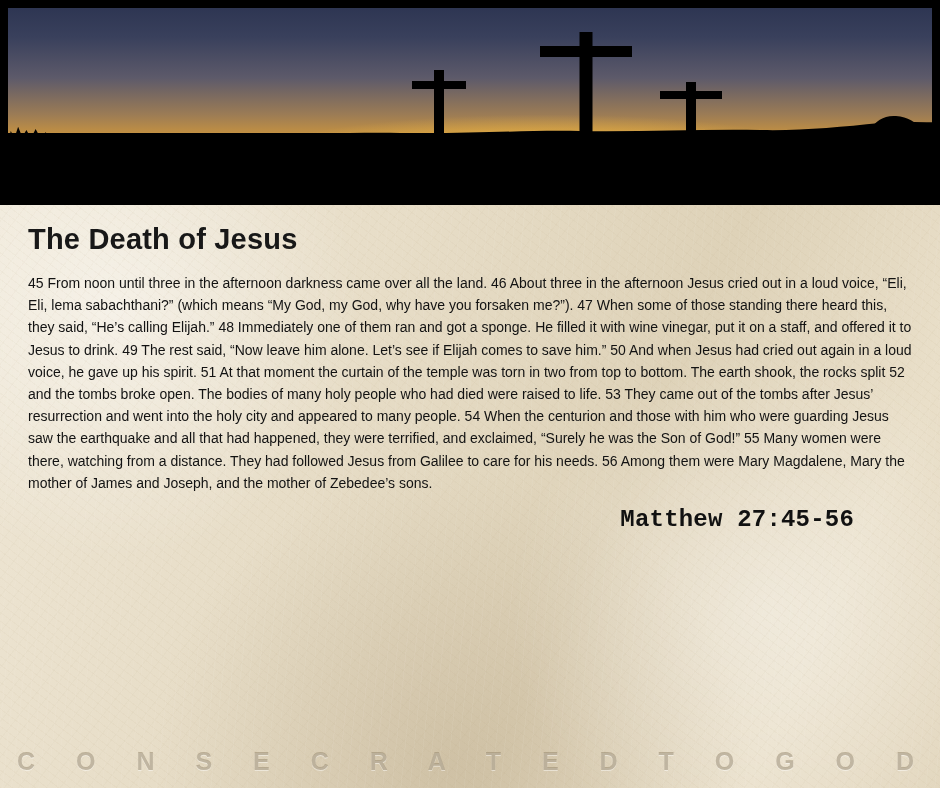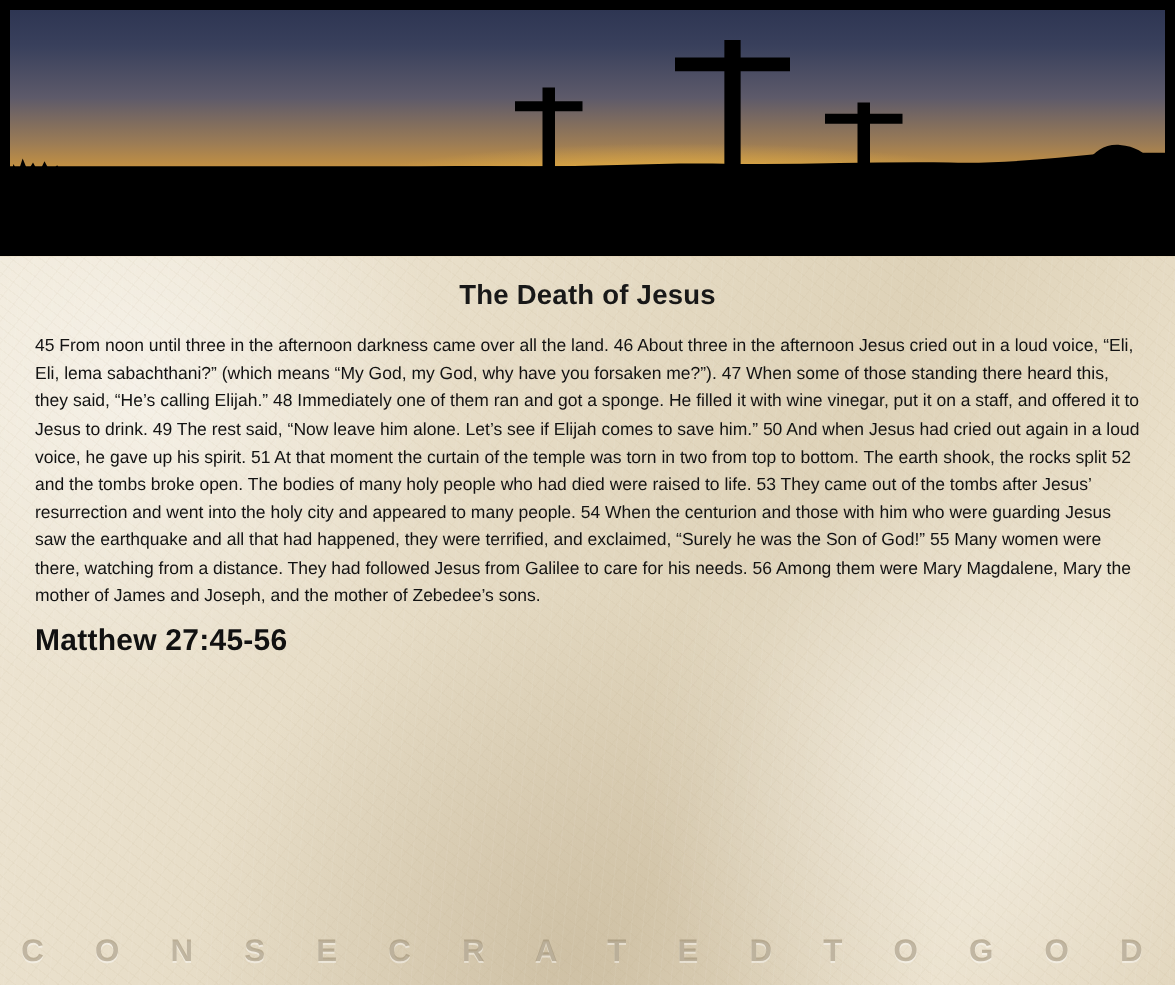--- a/index.html
+++ b/index.html
@@ -122,41 +122,42 @@
     pointer-events: none;
   }
 
   .content {
     position: relative;
     padding: 0 28px;
   }
   .title {
     margin: 0;
     padding-top: 18px;
-    text-align: center;
-    font-size: 22px;
+    text-align: left;
+    font-size: 29px;
     font-weight: bold;
     color: #181818;
     letter-spacing: 0.2px;
   }
   .passage {
     margin: 16px 0 0 0;
     font-size: 14px;
     line-height: 1.585;
     color: #121212;
     text-align: left;
   }
   .reference {
     margin: 12px 0 0 0;
-    text-align: left;
+    text-align: right;
     font-size: 24px;
     font-weight: bold;
     color: #111;
     letter-spacing: 0.2px;
     padding-right: 58px;
+    font-family: Liberation Mono, monospace;
   }
 
   .watermark {
     position: absolute;
     left: 0; right: 0;
     bottom: 12px;
     text-align: center;
     font-size: 25px;
     font-weight: bold;
     letter-spacing: 17px;

